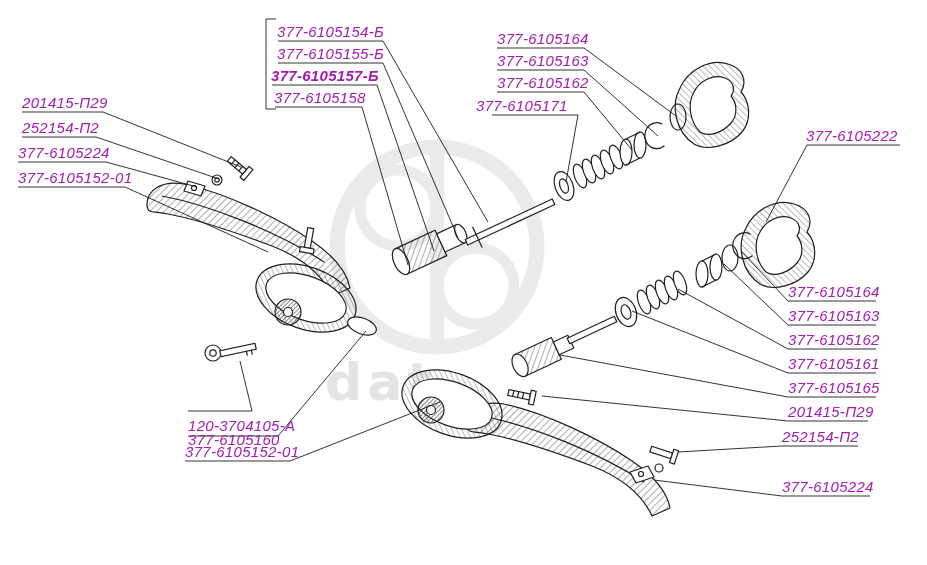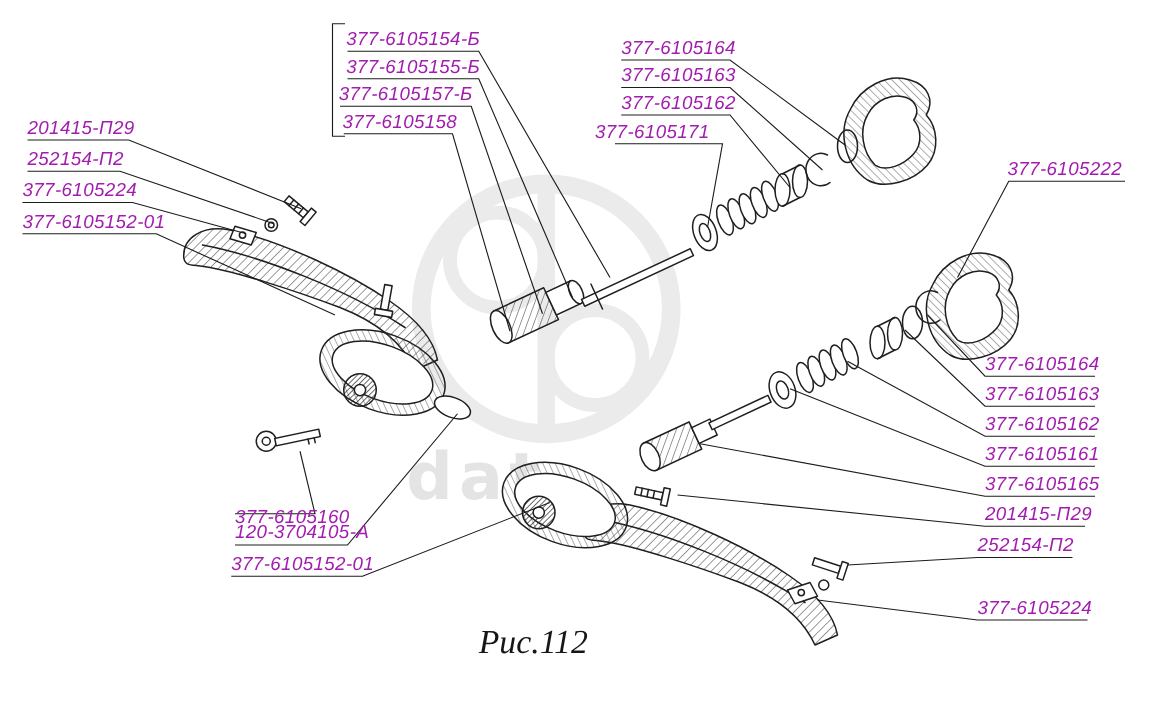--- a/index.html
+++ b/index.html
@@ -210,38 +210,37 @@
         <polyline points="870,496 782,496 654,480" class="leader"></polyline>
         <polyline points="188,411 252,411 240,361" class="leader"></polyline>
         <polyline points="188,436 278,436 366,331" class="leader"></polyline>
         <polyline points="185,461 290,461 440,402" class="leader"></polyline>
       </g>
   </svg>
 
   <div id="labels">
       <div class="part-label" style="left: 277px; top: 24px;">377-6105154-Б</div>
       <div class="part-label" style="left: 277px; top: 46px;">377-6105155-Б</div>
-      <div class="part-label" style="left: 271px; top: 68px;">377-6105157-Б</div>
+      <div class="part-label" style="left: 271px; top: 68px; font-weight: bold;">377-6105157-Б</div>
       <div class="part-label" style="left: 274px; top: 90px;">377-6105158</div>
       <div class="part-label" style="left: 497px; top: 31px;">377-6105164</div>
       <div class="part-label" style="left: 497px; top: 53px;">377-6105163</div>
       <div class="part-label" style="left: 497px; top: 75px;">377-6105162</div>
       <div class="part-label" style="left: 476px; top: 98px;">377-6105171</div>
       <div class="part-label" style="left: 806px; top: 128px;">377-6105222</div>
       <div class="part-label" style="left: 22px; top: 95px;">201415-П29</div>
       <div class="part-label" style="left: 22px; top: 120px;">252154-П2</div>
       <div class="part-label" style="left: 18px; top: 145px;">377-6105224</div>
       <div class="part-label" style="left: 18px; top: 170px;">377-6105152-01</div>
       <div class="part-label" style="left: 788px; top: 284px;">377-6105164</div>
       <div class="part-label" style="left: 788px; top: 308px;">377-6105163</div>
       <div class="part-label" style="left: 788px; top: 332px;">377-6105162</div>
       <div class="part-label" style="left: 788px; top: 356px;">377-6105161</div>
       <div class="part-label" style="left: 788px; top: 380px;">377-6105165</div>
       <div class="part-label" style="left: 788px; top: 404px;">201415-П29</div>
       <div class="part-label" style="left: 782px; top: 429px;">252154-П2</div>
       <div class="part-label" style="left: 782px; top: 479px;">377-6105224</div>
       <div class="part-label" style="left: 188px; top: 394px; margin-top: 24px;">120-3704105-А</div>
-      <div class="part-label" style="left: 188px; top: 406px;">377-6105160</div>
+      <div class="part-label" style="left: 188px; top: 432px;">377-6105160</div>
       <div class="part-label" style="left: 185px; top: 444px;">377-6105152-01</div>
     </div>
 
-  <div class="caption">Рис.112</div>
 </div>
 
 </body></html>

